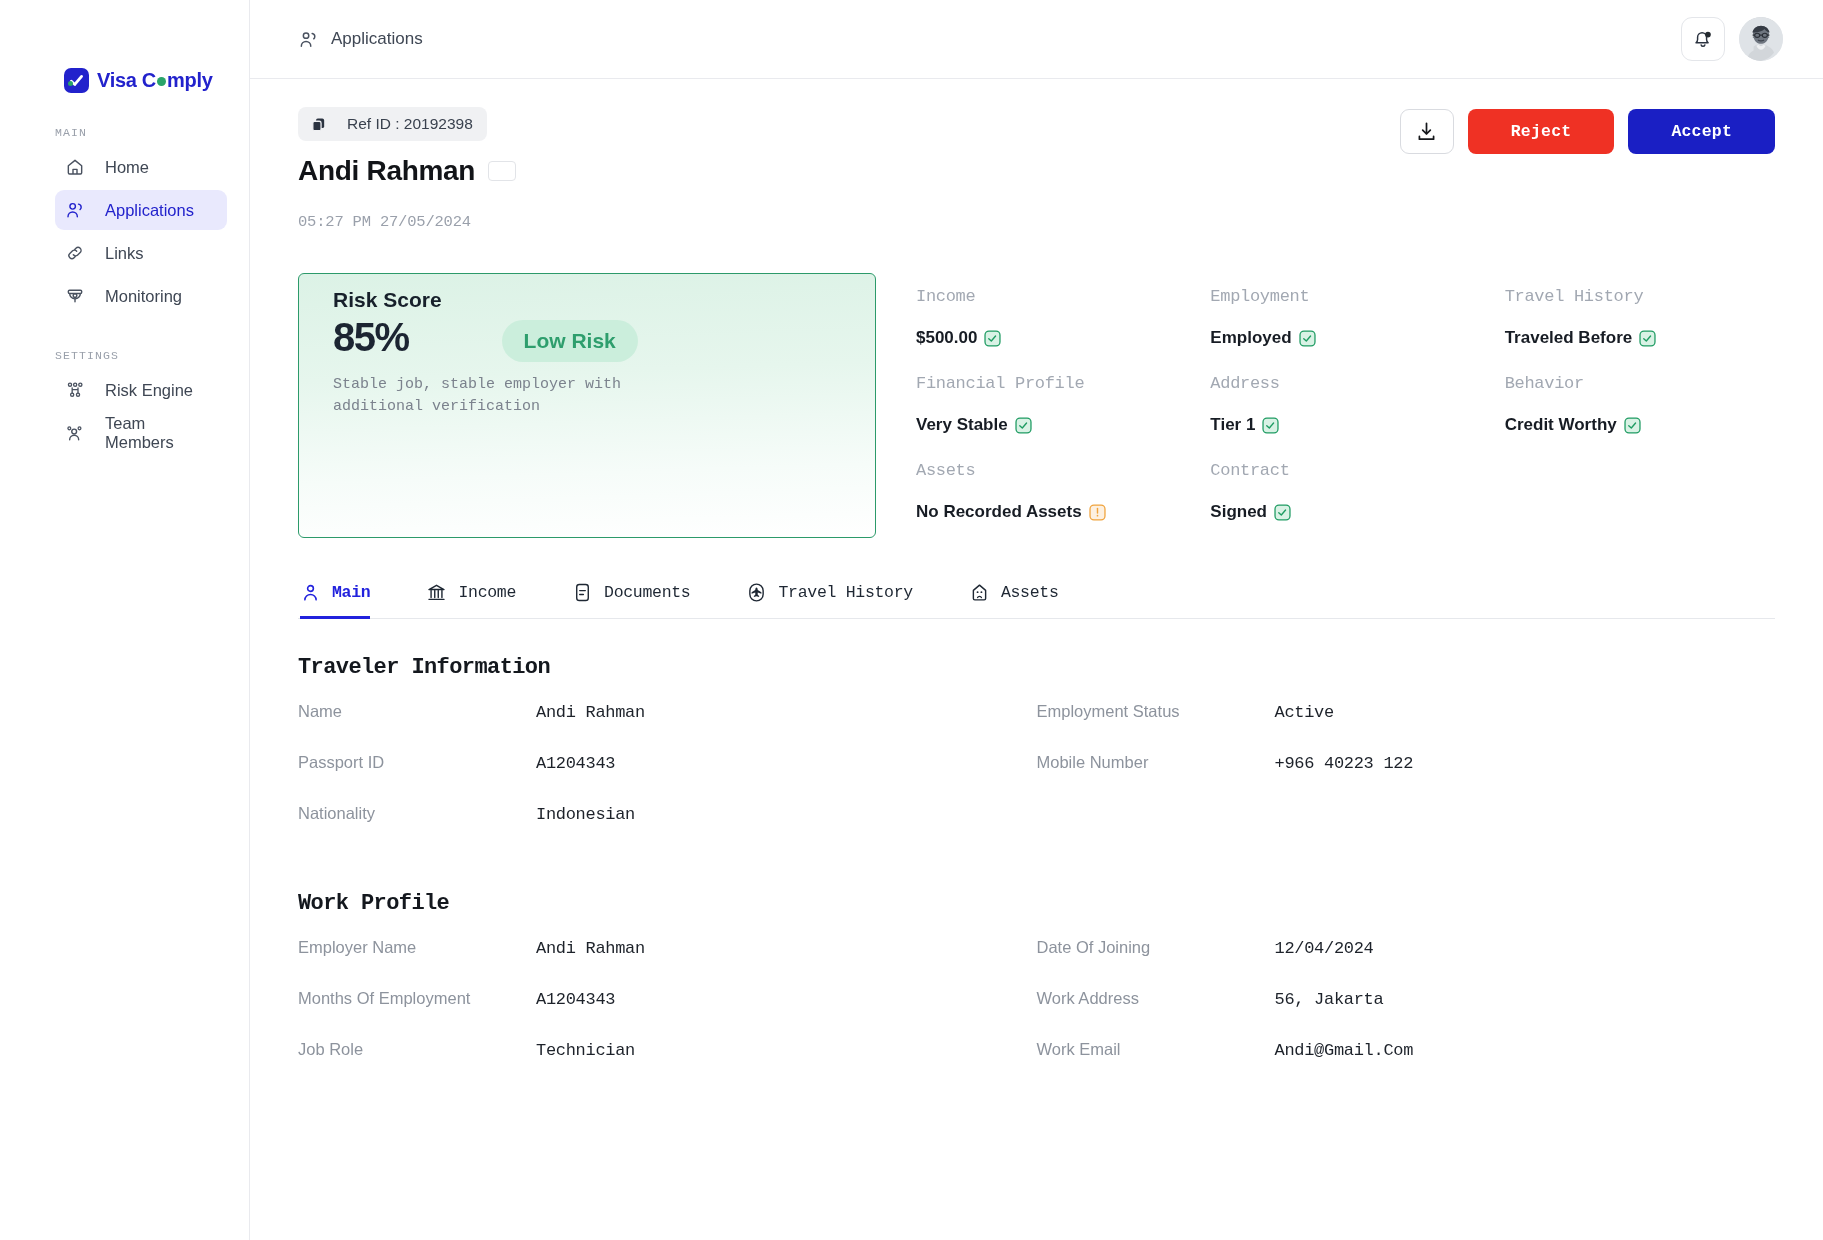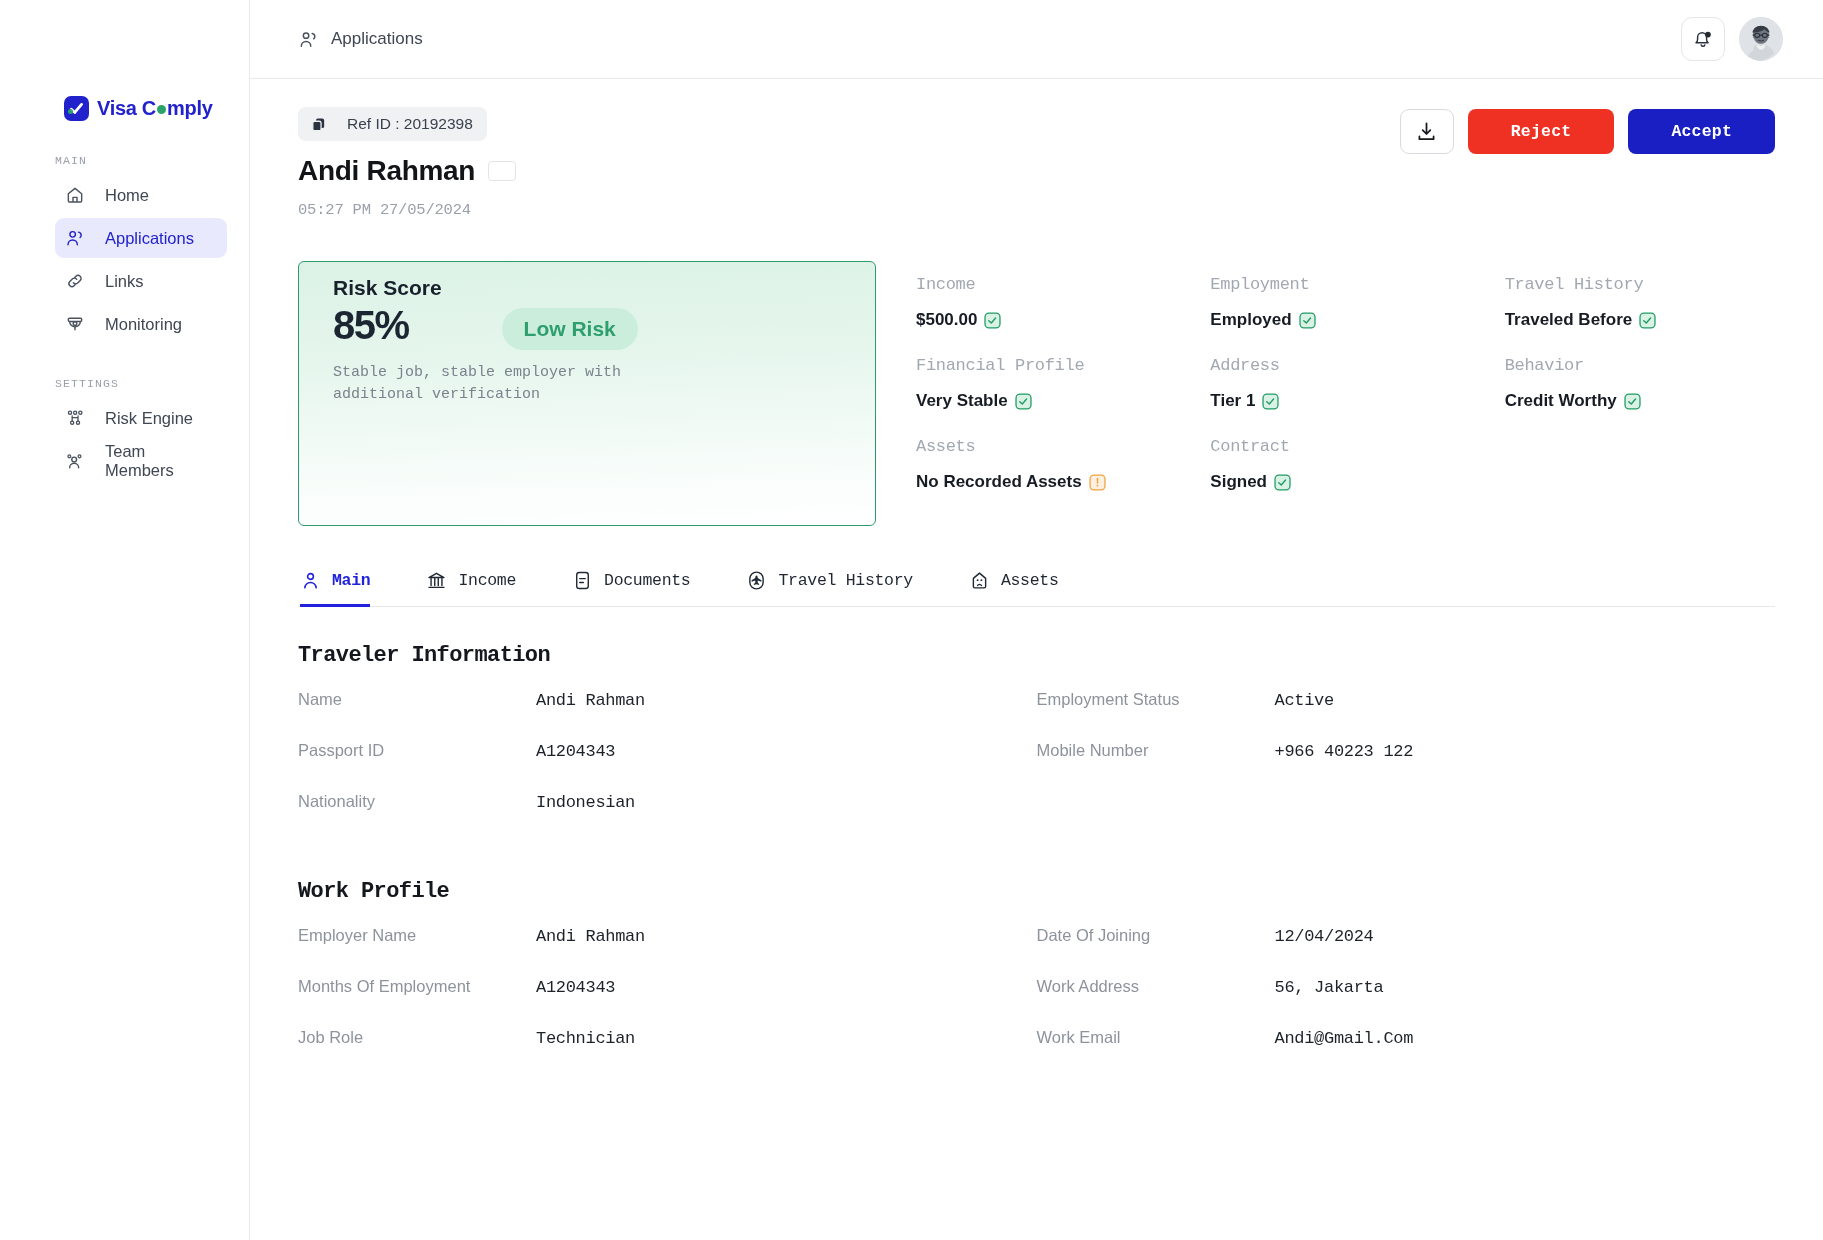--- a/index.html
+++ b/index.html
@@ -13,21 +13,21 @@
 
   
   .sidebar {
     width: 250px; flex: 0 0 250px;
     border-right: 1px solid #e9eaee;
     padding: 0;
     background: #fff;
   }
   .logo-wrap {
     display: flex; align-items: center; gap: 8px;
-    padding: 96px 0 0 64px;
+    padding: 68px 0 0 64px;
   }
   .logo-mark {
     width: 25px; height: 25px; border-radius: 7px;
     background: #2222cc; position: relative; flex: 0 0 25px;
   }
   .logo-mark .tick {
     position: absolute; left: 5px; top: 5px;
     width: 15px; height: 15px;
   }
   .logo-mark .greendot {
@@ -95,21 +95,21 @@
   .name {
     font-size: 28px; font-weight: 700; color: #121418; letter-spacing: -0.3px;
   }
   .flag {
     width: 28px; height: 20px; border-radius: 4px; overflow: hidden;
     border: 1px solid #e2e4e8; display: block;
   }
   .flag .r { height: 50%; background: #f0322b; }
   .flag .w { height: 50%; background: #ffffff; }
   .timestamp {
-    margin-top: 14px; font-family: "Liberation Mono", monospace;
+    margin-top: 26px; font-family: "Liberation Mono", monospace;
     font-size: 15.5px; color: #9aa0ab; letter-spacing: -0.2px;
   }
   .hdr-actions { margin-left: auto; display: flex; align-items: center; gap: 14px; padding-top: 2px; }
   .icon-btn {
     width: 54px; height: 45px; border: 1px solid #d9dbe0; border-radius: 9px;
     background: #fff; display: flex; align-items: center; justify-content: center;
     cursor: pointer;
   }
   .btn {
     height: 45px; border: none; border-radius: 8px;
@@ -145,21 +145,21 @@
     font-size: 15px; color: #7b828d; line-height: 1.48;
     margin-top: 12px; max-width: 330px;
   }
 
   .attrs { flex: 1; display: grid; grid-template-columns: 1fr 1fr 1fr; column-gap: 24px; row-gap: 26px; padding-top: 14px; align-content: start; }
   .attr-label {
     font-family: "Liberation Mono", monospace;
     font-size: 17px; color: #a2a8b2; letter-spacing: -0.3px;
   }
   .attr-val {
-    margin-top: 16px; display: flex; align-items: center; gap: 7px;
+    margin-top: 22px; display: flex; align-items: center; gap: 7px;
     font-size: 17px; font-weight: 700; color: #171c24;
   }
   .badge-ico { width: 17px; height: 17px; flex: 0 0 17px; display: block; }
 
   
   .tabs {
     display: flex; align-items: flex-end; gap: 56px;
     border-bottom: 1px solid #e6e8ec;
     margin-top: 44px; padding-left: 2px;
   }

